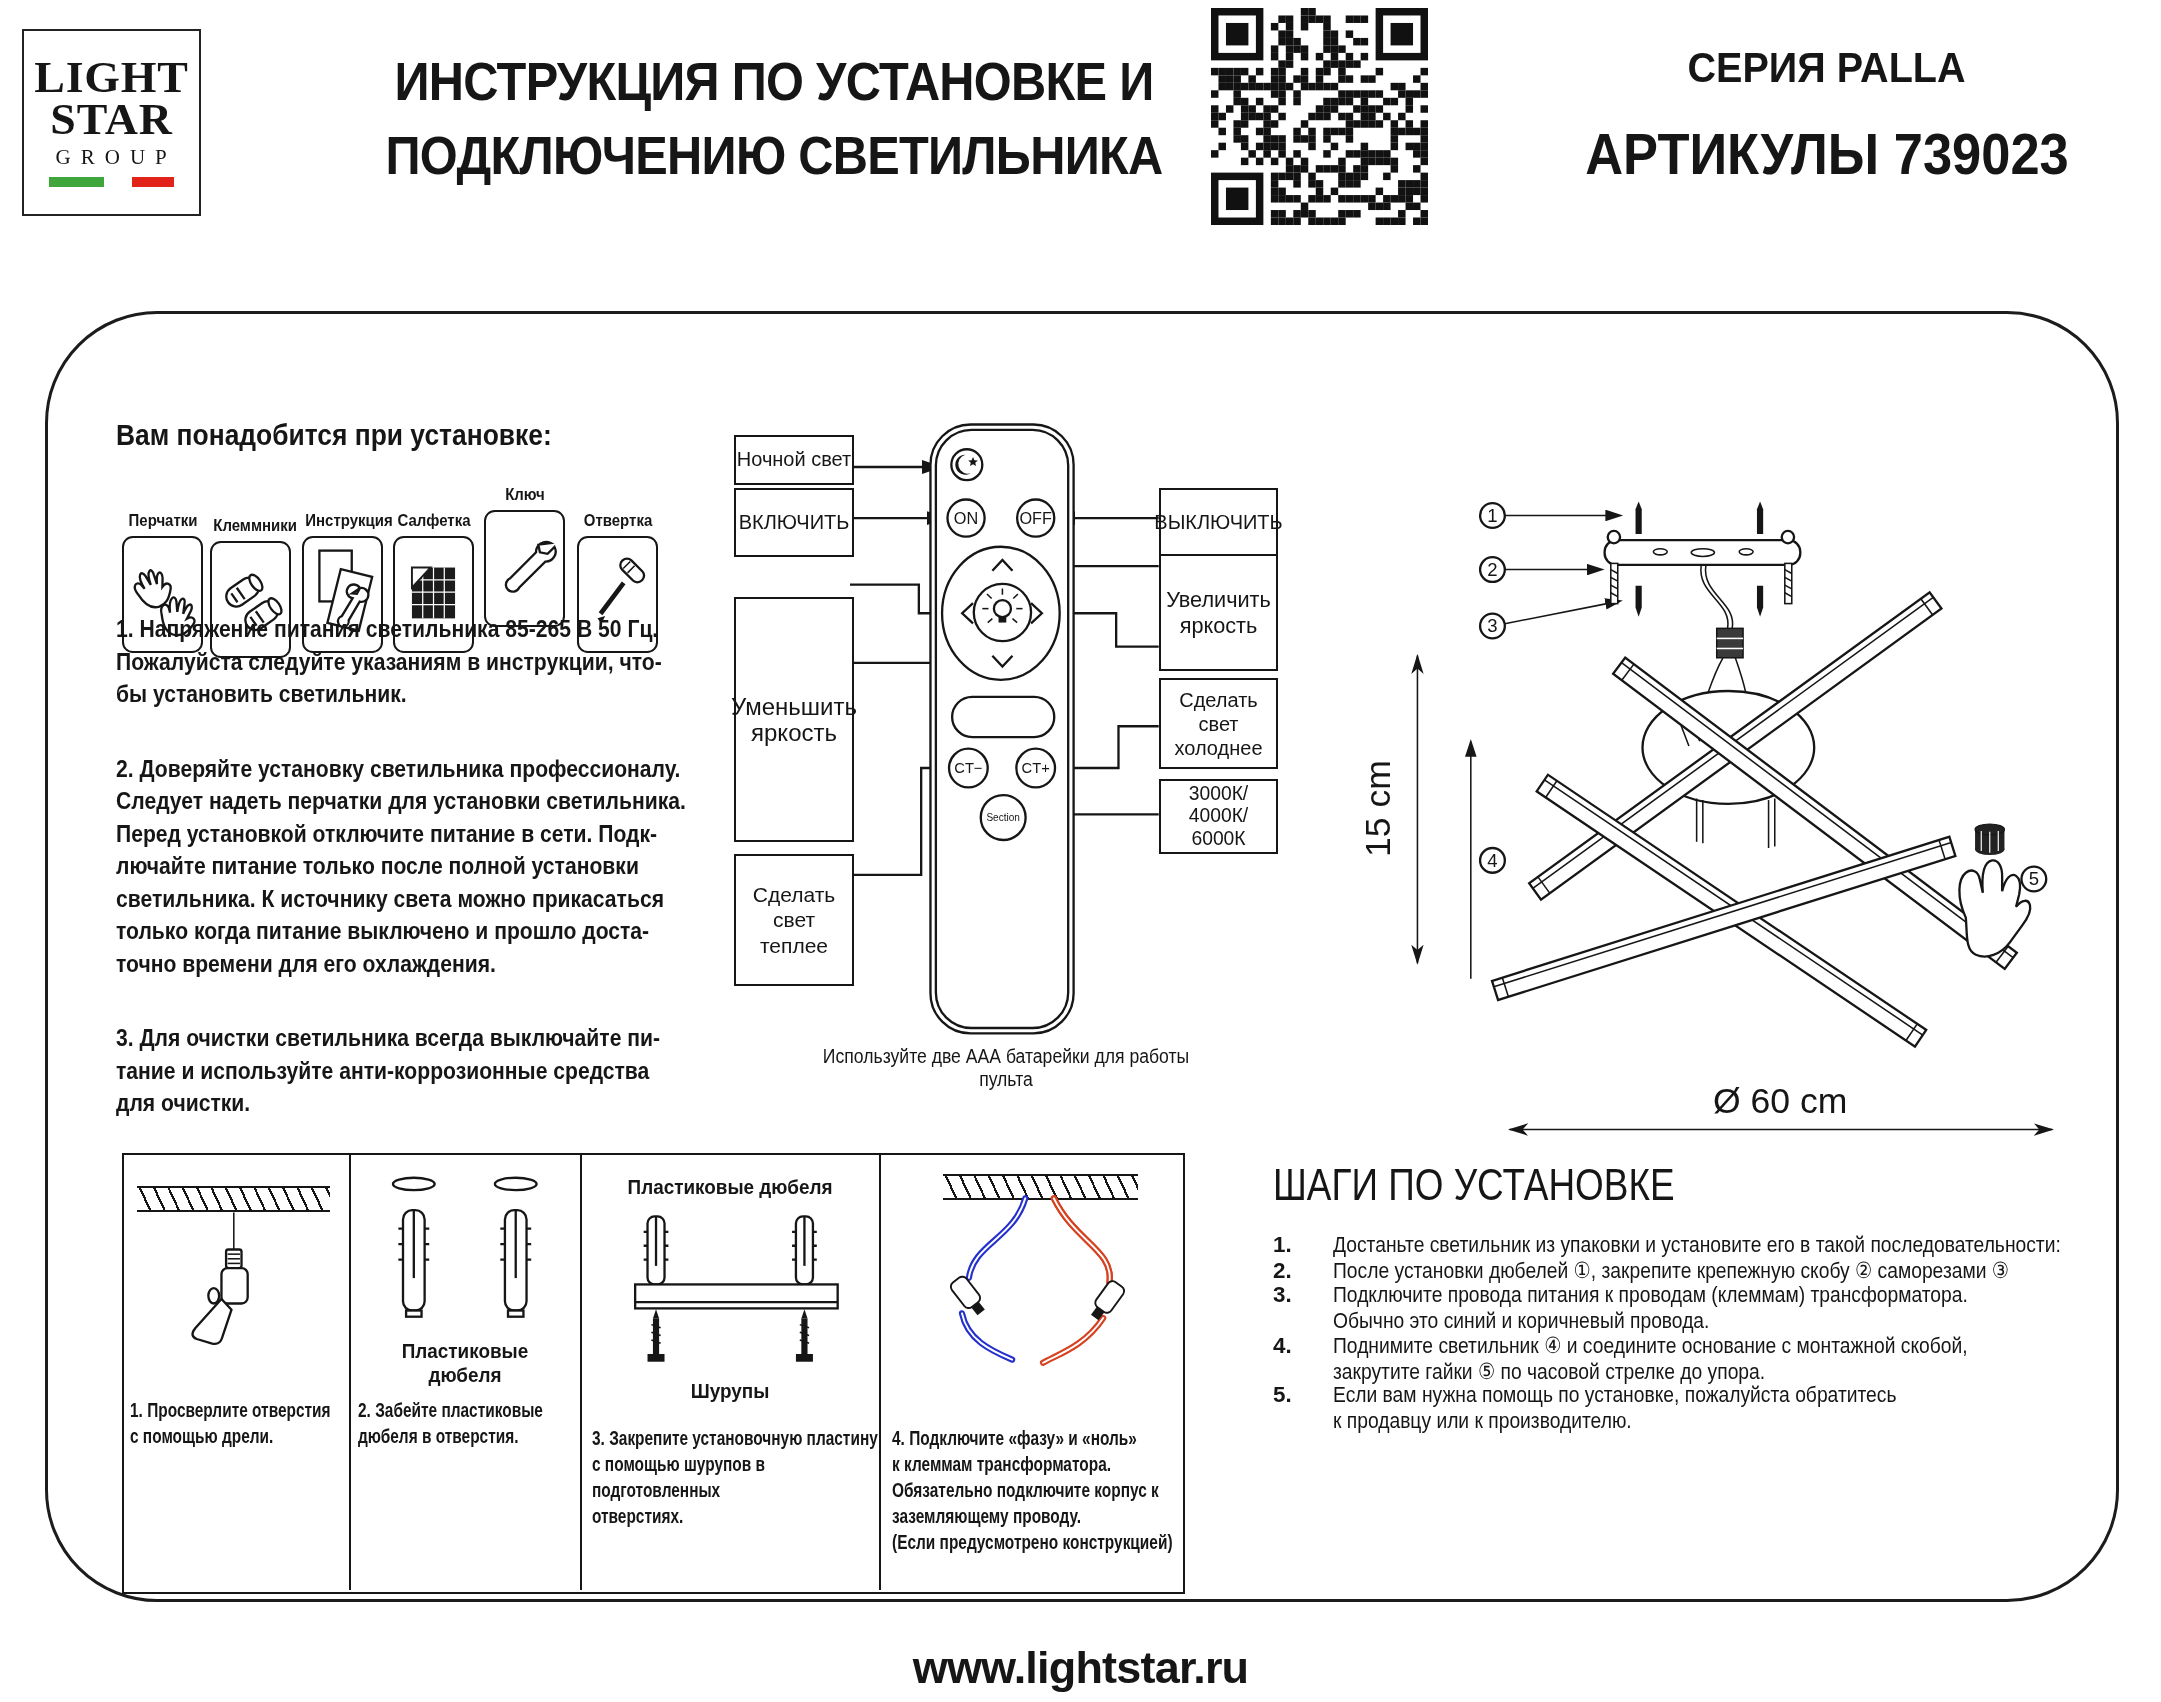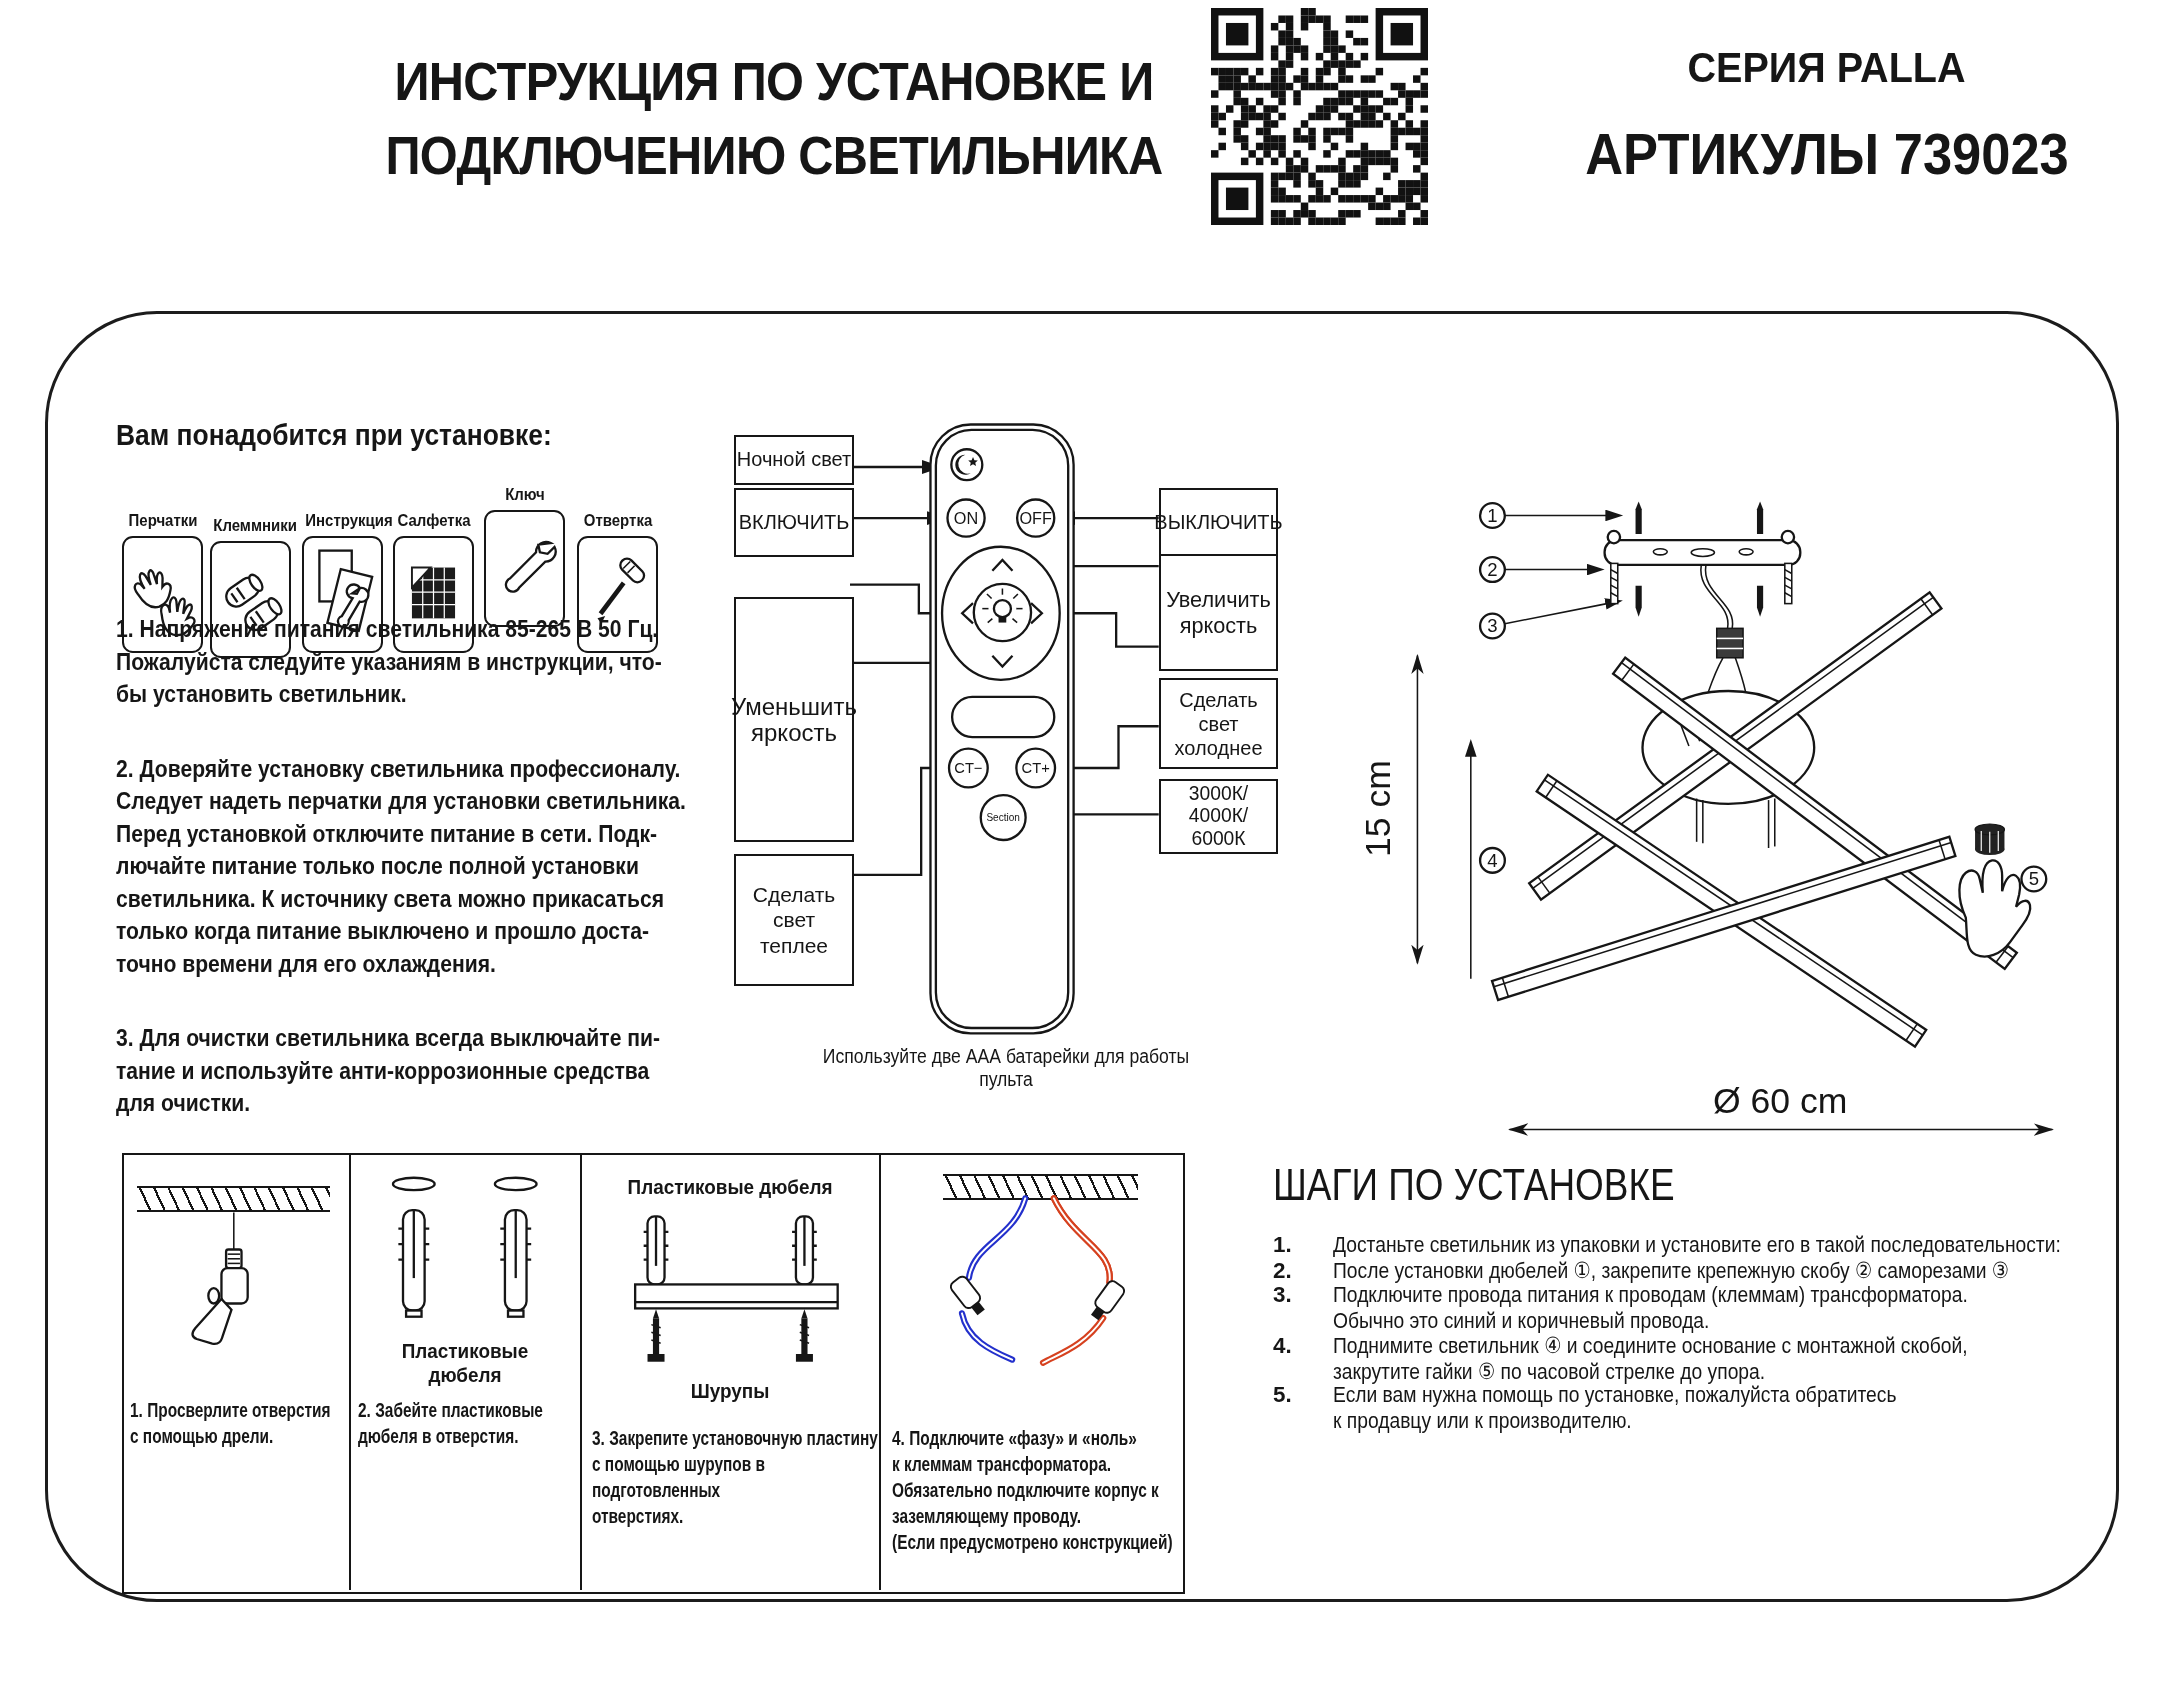--- a/index.html
+++ b/index.html
@@ -47,20 +47,30 @@
   .steps-h{left:1273px;top:1159px;font-size:45px;letter-spacing:0;transform:scaleX(.82);transform-origin:0 0;}
   .step-num{font-weight:bold;font-size:22.4px;}
   .step-text{font-size:22.4px;line-height:25.5px;transform:scaleX(.86);transform-origin:0 0;white-space:nowrap;}
   .footer{left:0;top:1642px;width:2161px;text-align:center;font-weight:bold;font-size:45px;letter-spacing:-0.8px;}
 </style>
 </head>
 <body>
 
 <div class="page">
 
+  <div class="abs logo">
+    <div class="big" style="margin-top:25px">LIGHT</div>
+    <div class="big">STAR</div>
+    <div class="grp">GROUP</div>
+    <div class="flag">
+      <span style="width:56px;background:#3fa63c"></span>
+        <span style="width:28px;background:#fff"></span>
+        <span style="width:42px;background:#e2231a"></span>
+    </div>
+  </div>
 
   <div class="abs title">
     <div>ИНСТРУКЦИЯ ПО УСТАНОВКЕ И</div>
     <div>ПОДКЛЮЧЕНИЮ СВЕТИЛЬНИКА</div>
   </div>
 
   <svg class="abs" style="left:1211px;top:7.7px" width="217" height="217" viewBox="0 0 290 290" fill="#111" id="qr-svg">
       <rect x="120" y="0" width="10" height="10" fill="#111"></rect>
       <rect x="130" y="0" width="10" height="10" fill="#111"></rect>
       <rect x="90" y="10" width="10" height="10" fill="#111"></rect>
@@ -873,15 +883,16 @@
     <div>Поднимите светильник ④ и соедините основание с монтажной скобой,</div>
     <div>закрутите гайки ⑤ по часовой стрелке до упора.</div>
     </div>
 
   <div class="abs step-num" style="left:1273px;top:1382px">5.</div>
   <div class="abs step-text" style="left:1333px;top:1382px">
     <div>Если вам нужна помощь по установке, пожалуйста обратитесь</div>
     <div>к продавцу или к производителю.</div>
     </div>
 
+  <div class="abs footer">www.lightstar.ru</div>
 
 </div>
 
 
 </body></html>

